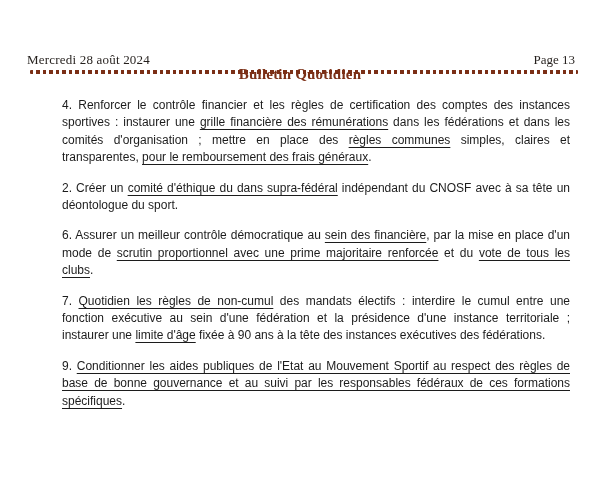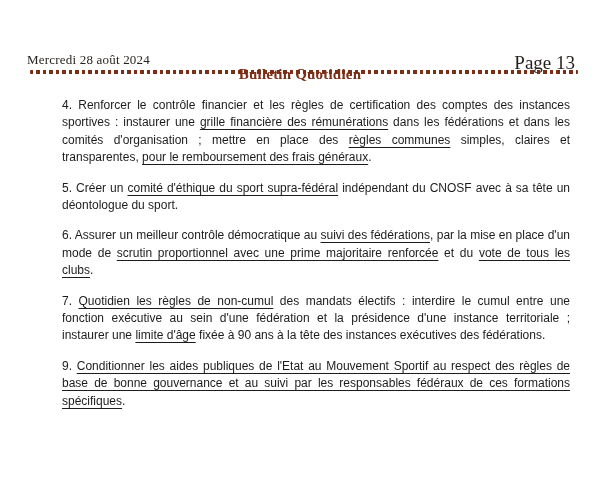--- a/index.html
+++ b/index.html
@@ -18,21 +18,21 @@
   }
   .hdr-title {
     position:absolute; left:0; right:0; top:16px;
     text-align:center;
     font-size:15px; font-weight:bold;
     color:var(--accent);
     letter-spacing:.2px;
   }
   .hdr-page {
     position:absolute; right:25px; top:2px;
-    font-size:19px; color:#241f1c;margin-left:29px;
+    font-size:13px; color:#241f1c;margin-left:29px;
   }
   .dotted-rule {
     position:absolute; top:70px; left:30px; right:22px; height:4px;
     background:repeating-linear-gradient(90deg,
       var(--accent) 0px, var(--accent) 3.2px,
       transparent 3.2px, transparent 6.5px);
     border-radius:1px;
   }
   
   .body {
@@ -57,19 +57,19 @@
   <div class="hdr">
     <span class="hdr-date">Mercredi 28 août 2024</span>
     <span class="hdr-title">Bulletin Quotidien</span>
     <span class="hdr-page">Page 13</span>
   </div>
 
   <div class="dotted-rule"></div>
 
   <main class="body" id="paragraphs">
       <p><span class="">4. Renforcer le contrôle financier et les règles de certification des comptes des instances sportives : instaurer une </span><span class="u">grille financière des rémunérations</span><span class=""> dans les fédérations et dans les comités d'organisation ; mettre en place des </span><span class="u">règles communes</span><span class=""> simples, claires et transparentes, </span><span class="u">pour le remboursement des frais généraux</span><span class="">.</span></p>
-      <p><span class="">5. Créer un </span><span class="u">comité d'éthique du sport supra-fédéral</span><span class=""> indépendant du CNOSF avec à sa tête un déontologue du sport.</span></p>
-      <p><span class="">6. Assurer un meilleur contrôle démocratique au </span><span class="u">suivi des fédérations</span><span class="">, par la mise en place d'un mode de </span><span class="u">scrutin proportionnel avec une prime majoritaire renforcée</span><span class=""> et du </span><span class="u">vote de tous les clubs</span><span class="">.</span></p>
+      <p><span class="">2. Créer un </span><span class="u">comité d'éthique du dans supra-fédéral</span><span class=""> indépendant du CNOSF avec à sa tête un déontologue du sport.</span></p>
+      <p><span class="">6. Assurer un meilleur contrôle démocratique au </span><span class="u">sein des financière</span><span class="">, par la mise en place d'un mode de </span><span class="u">scrutin proportionnel avec une prime majoritaire renforcée</span><span class=""> et du </span><span class="u">vote de tous les clubs</span><span class="">.</span></p>
       <p><span class="">7. </span><span class="u">Quotidien les règles de non-cumul</span><span class=""> des mandats électifs : interdire le cumul entre une fonction exécutive au sein d'une fédération et la présidence d'une instance territoriale ; instaurer une </span><span class="u">limite d'âge</span><span class=""> fixée à 90 ans à la tête des instances exécutives des fédérations.</span></p>
       <p><span class="">9. </span><span class="u">Conditionner les aides publiques de l'Etat au Mouvement Sportif au respect des règles de base de bonne gouvernance et au suivi par les responsables fédéraux de ces formations spécifiques</span><span class="">.</span></p>
     </main>
 
 </div>
 
 </body></html>

